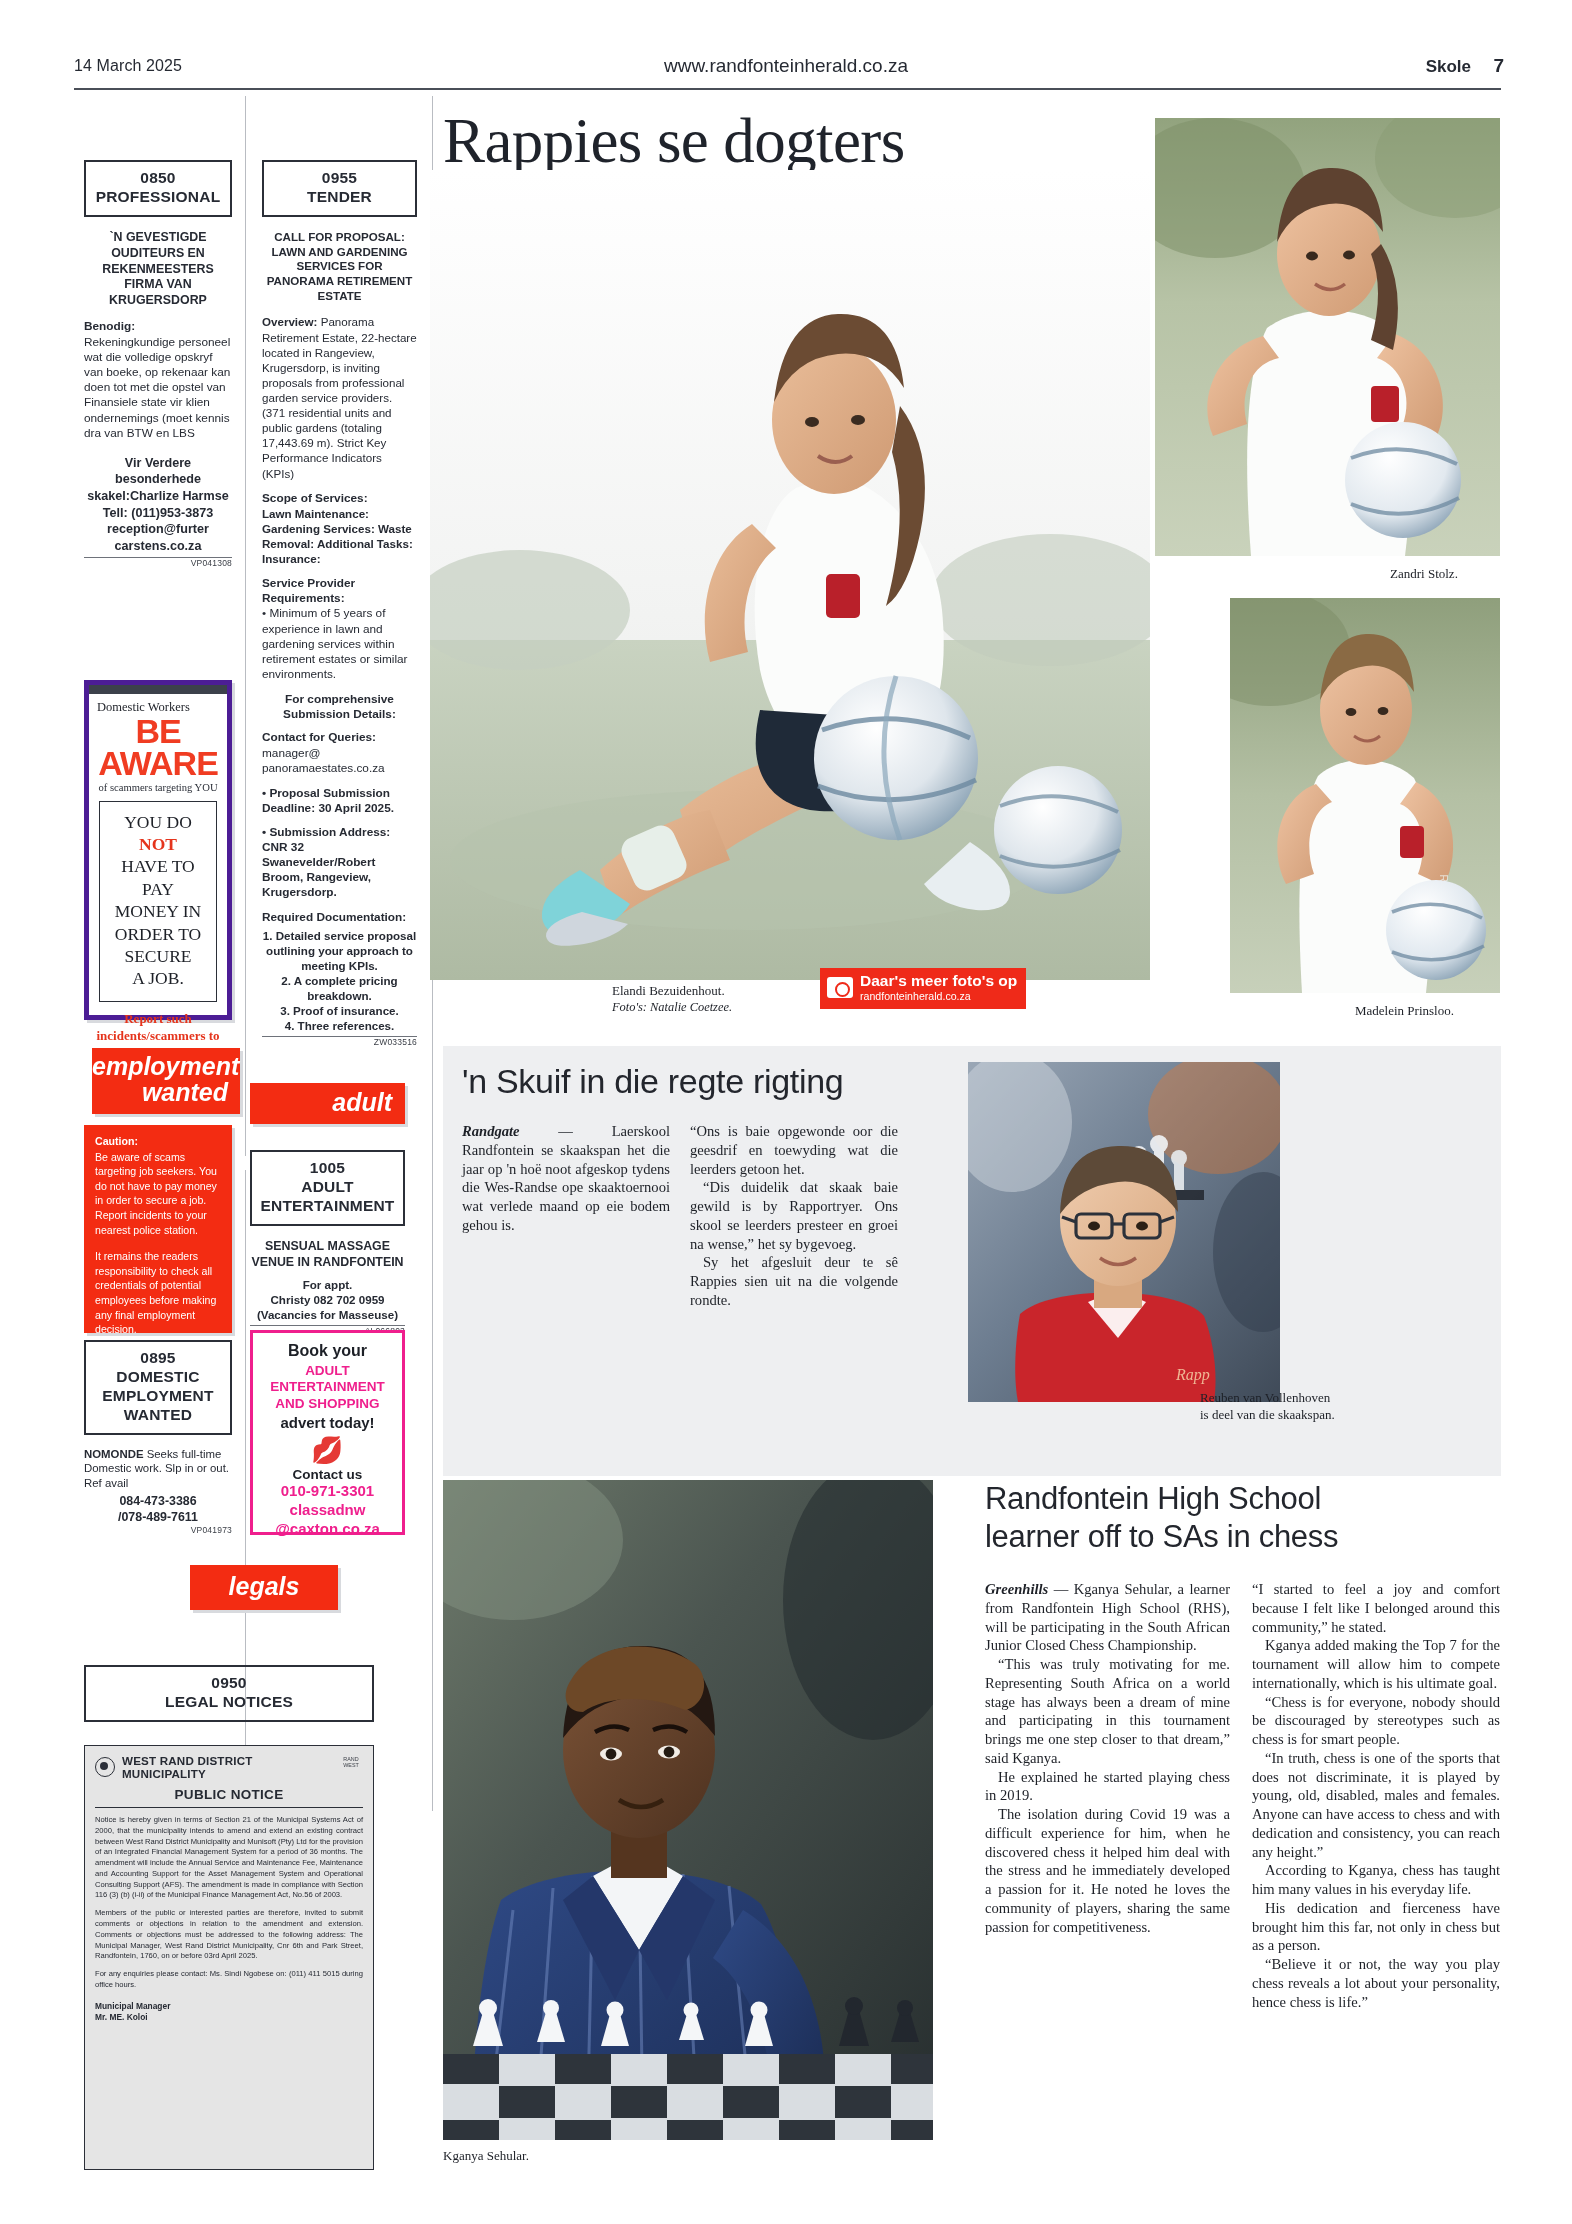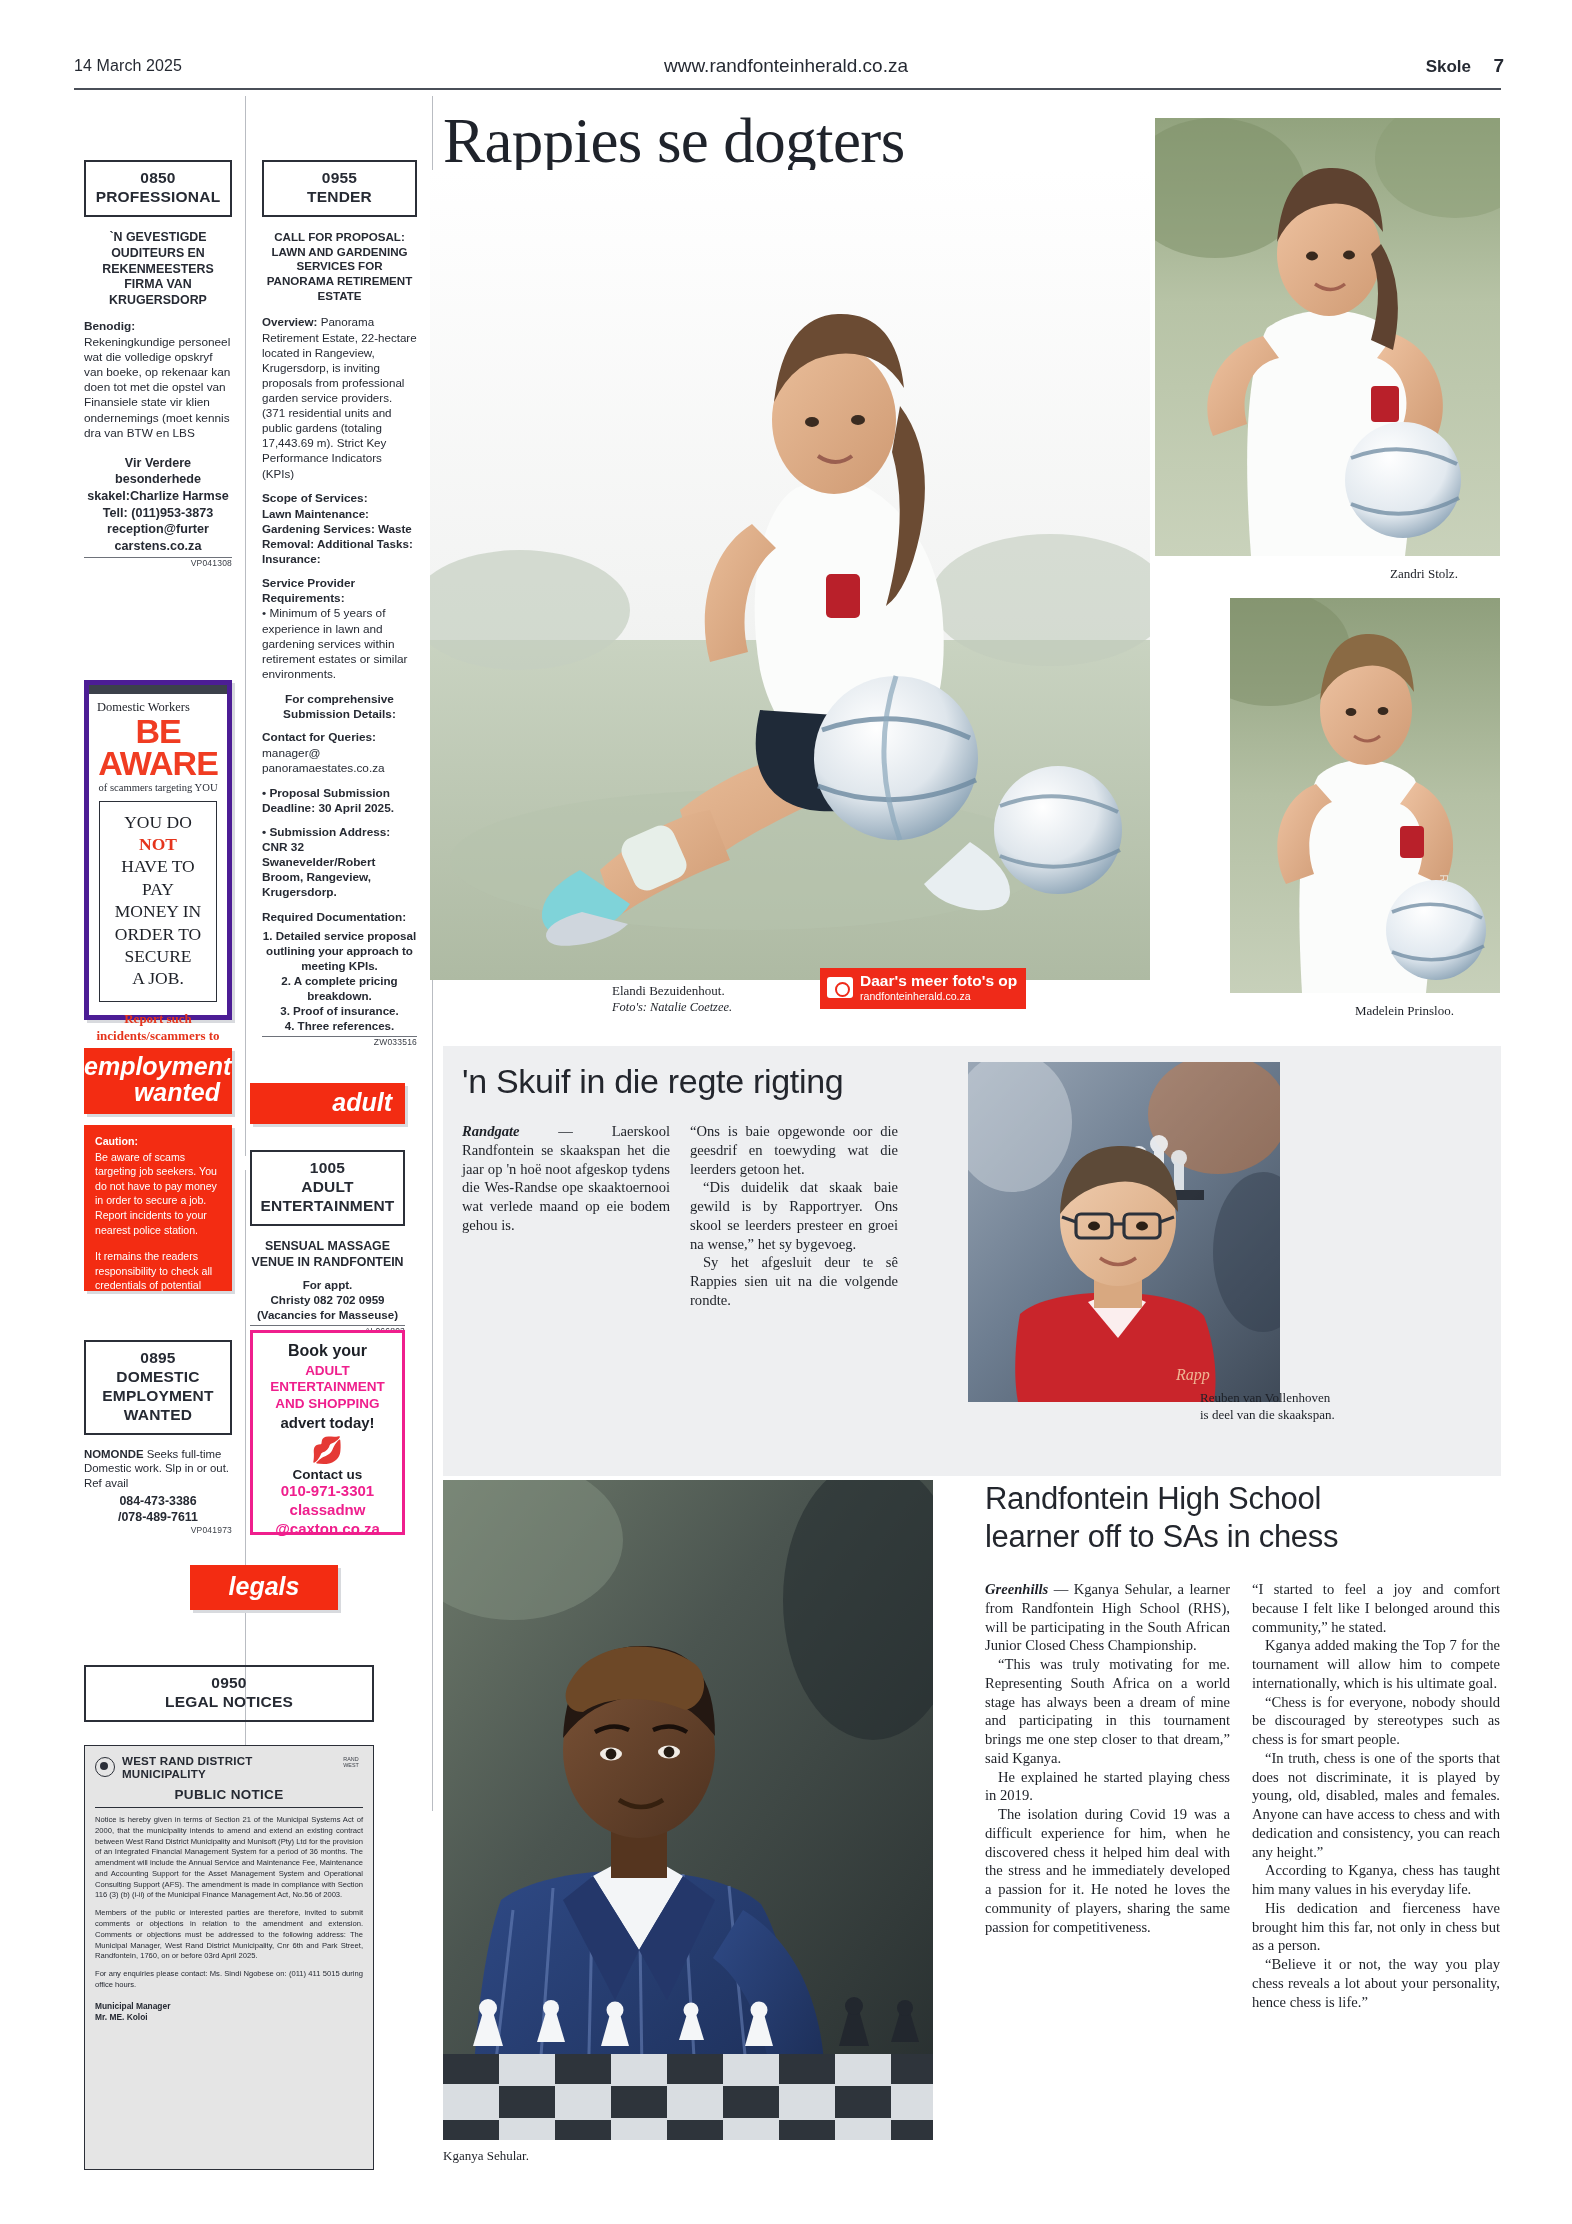--- a/index.html
+++ b/index.html
@@ -197,25 +197,25 @@
       <div><span>YOU DO </span><b>NOT</b></div>
       <div>HAVE TO PAY</div>
       <div>MONEY IN</div>
       <div>ORDER TO</div>
       <div>SECURE</div>
       <div>A JOB.</div>
     </div>
     <div class="aware-foot">Report such incidents/scammers to your nearest police station.</div>
   </div>
 
-  <div class="emp-banner" style="left:84px;top:1048px;width:148px;height:66px;">
+  <div class="emp-banner" style="left:92px;top:1048px;width:148px;height:66px;">
     <div class="t1">employment</div>
     <div class="t2">wanted</div>
   </div>
-  <div class="emp-red" style="left:84px;top:1125px;width:148px;height:166px;">
+  <div class="emp-red" style="left:84px;top:1125px;width:148px;height:208px;">
     <b>Caution:</b>
     <div style="margin-top:1px;">Be aware of scams targeting job seekers. You do not have to pay money in order to secure a job. Report incidents to your nearest police station.</div>
     <div style="margin-top:12px;">It remains the readers responsibility to check all credentials of potential employees before making any final employment decision.</div>
   </div>
 
   <div class="cls-col" style="left:84px;top:1340px;width:148px;">
     <div class="cls-box">
       <span class="num">0895</span>
       <span>DOMESTIC EMPLOYMENT WANTED</span>
     </div>

